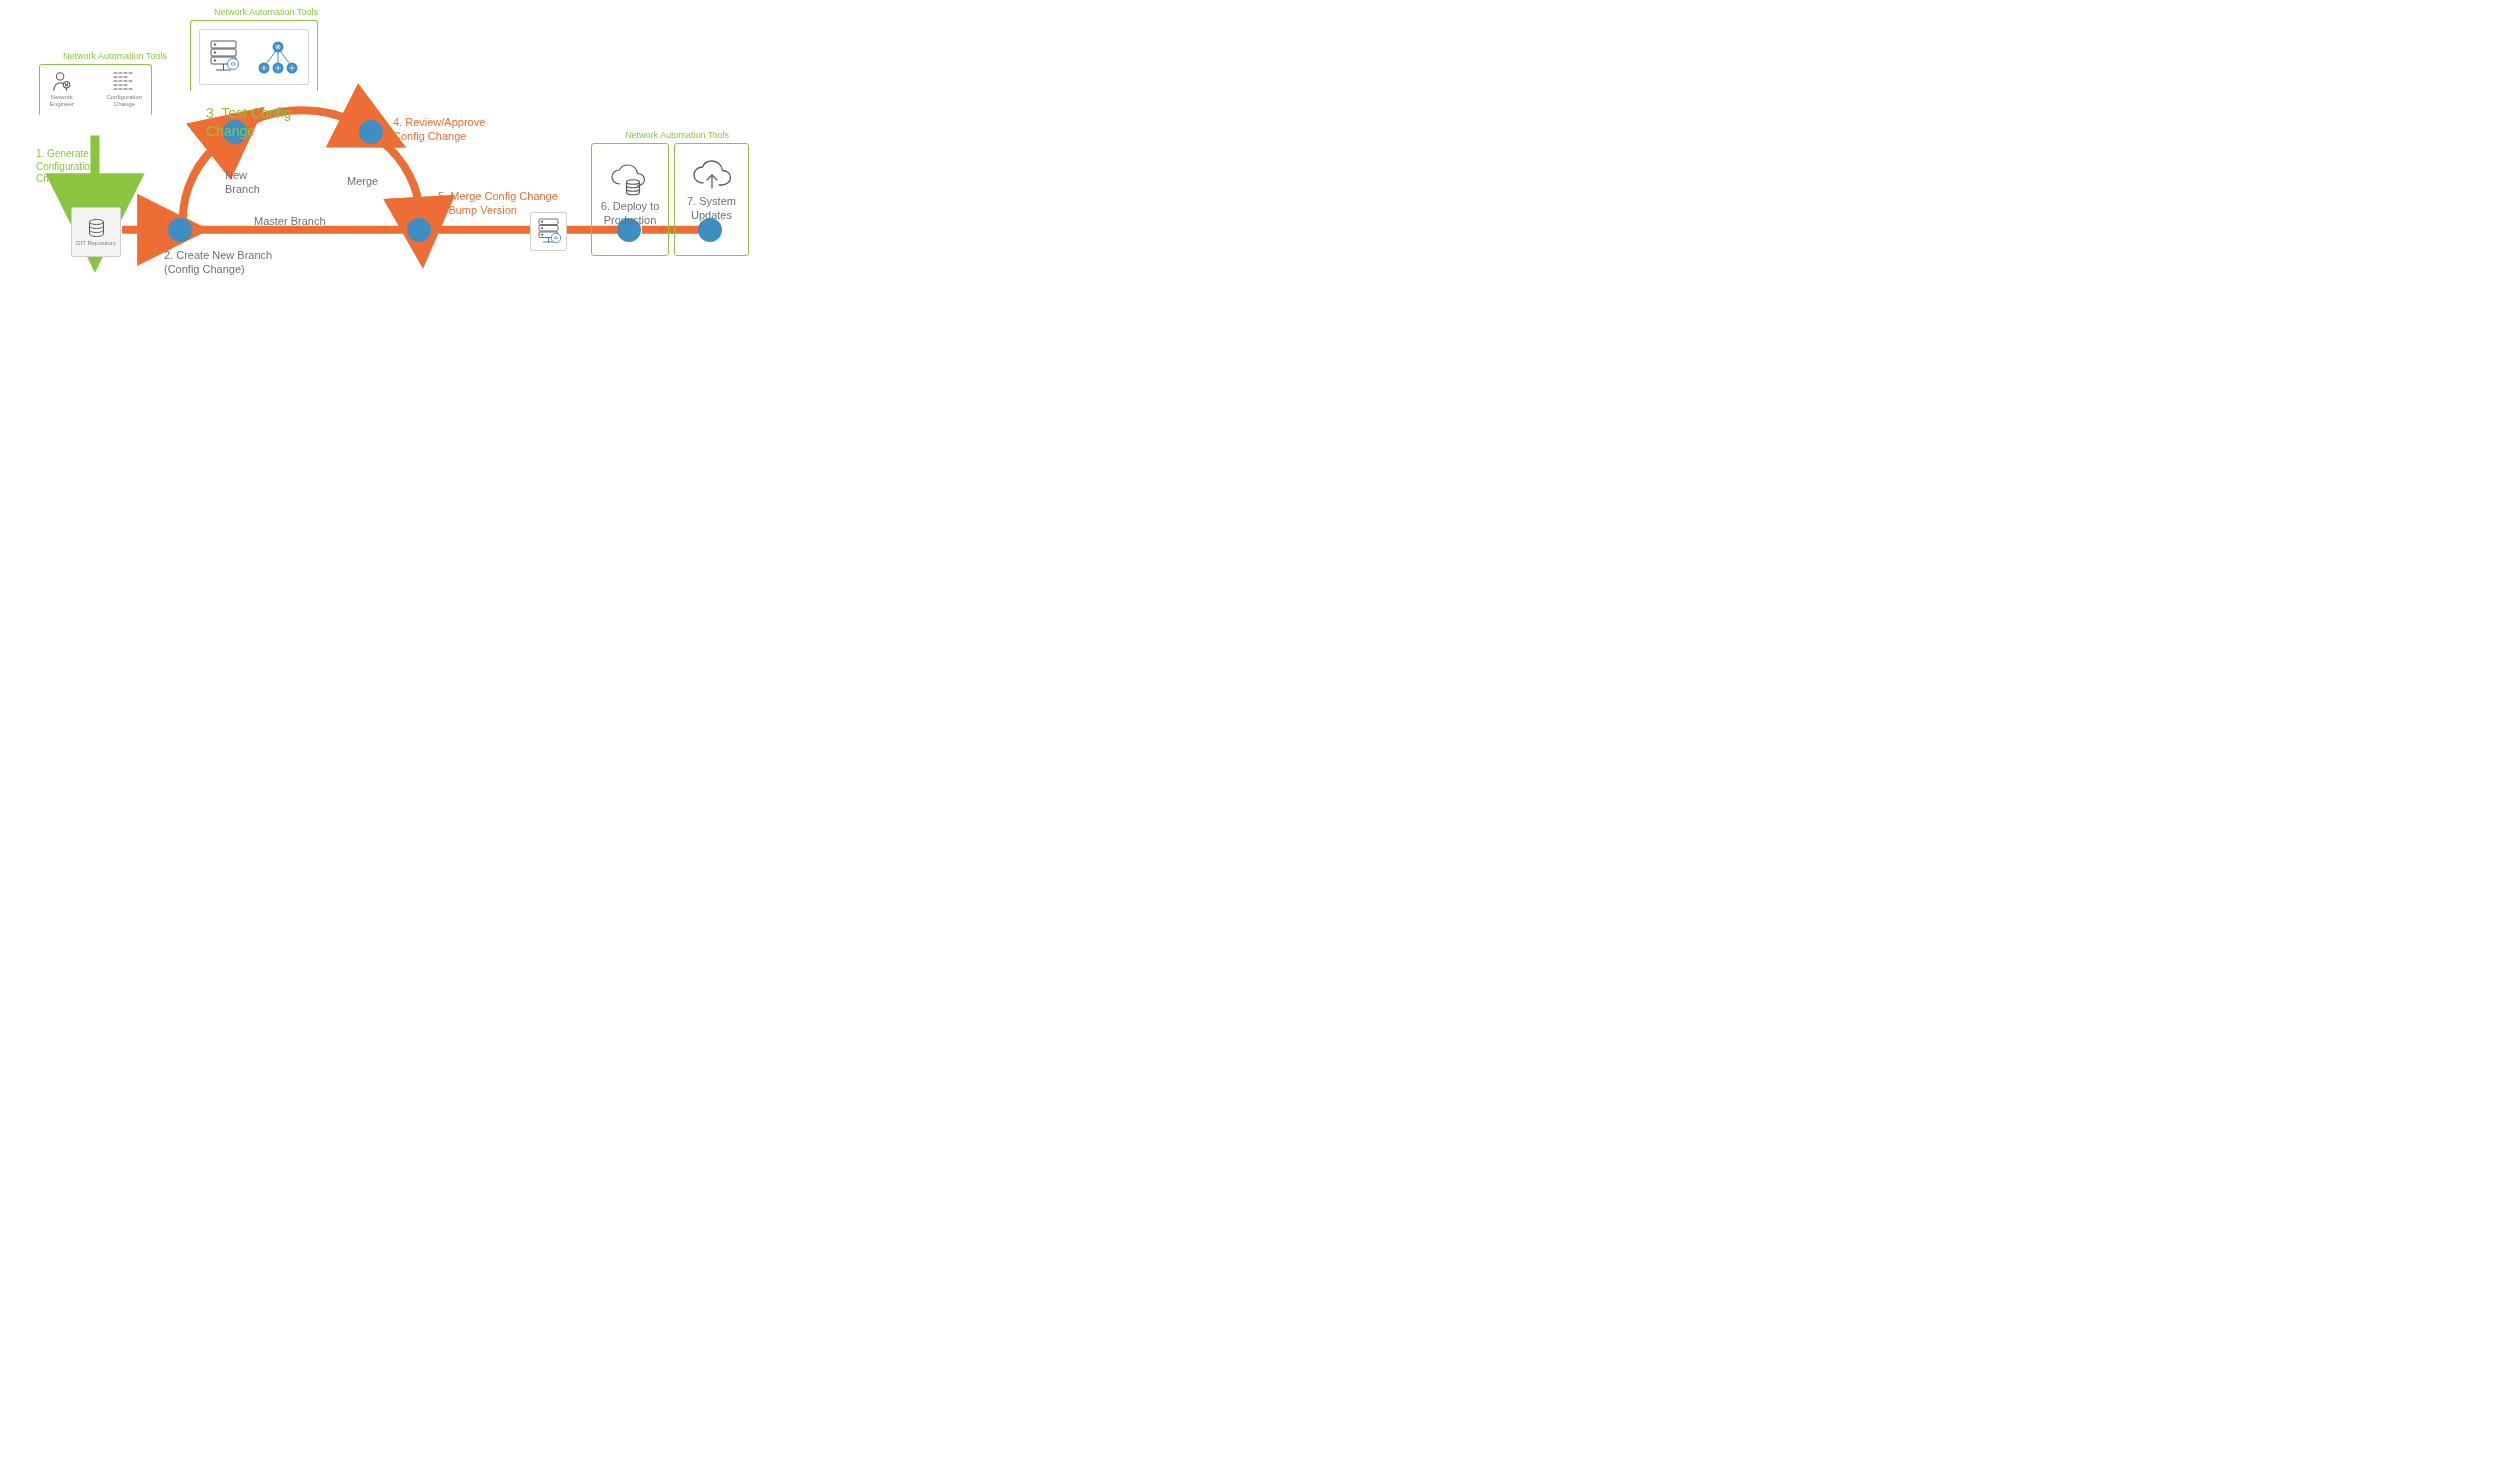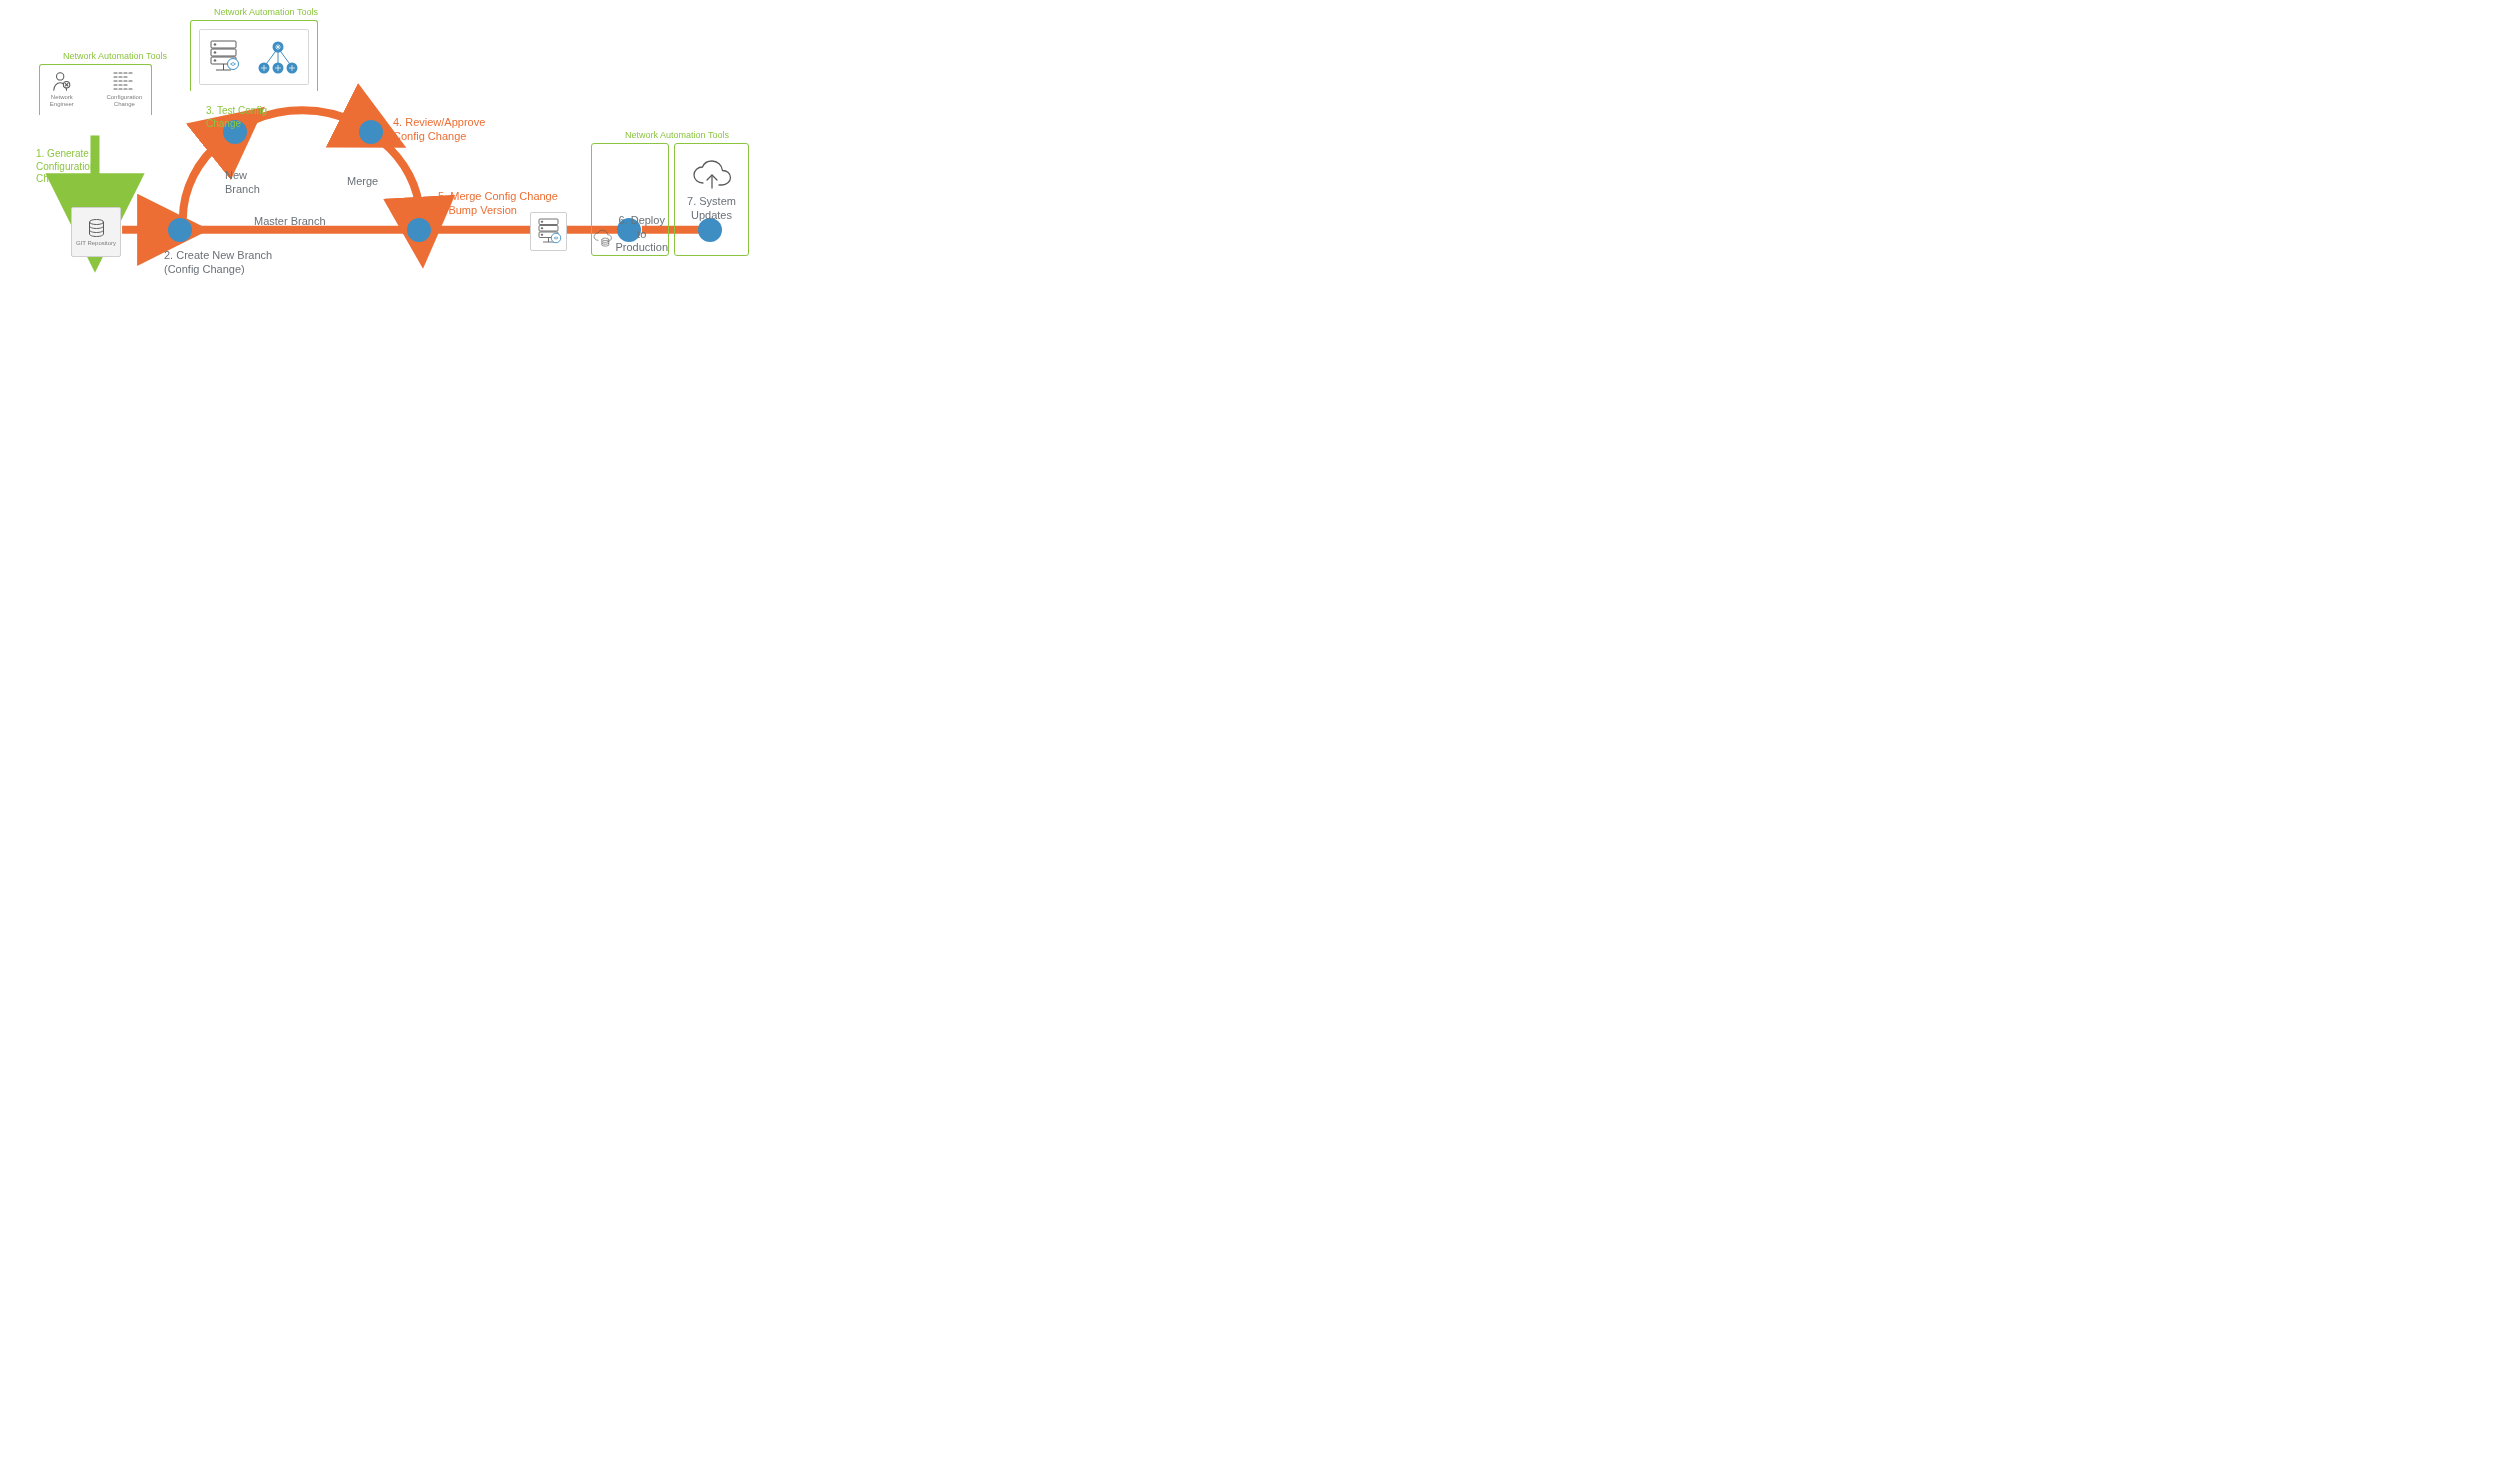--- a/index.html
+++ b/index.html
@@ -236,41 +236,41 @@
       <line x1="27" y1="41" x2="27" y2="50"></line>
       <line x1="16" y1="50" x2="38" y2="50"></line>
       <circle cx="42" cy="42" r="9.5" fill="#fff" stroke="#3e8ec4" stroke-width="1.8"></circle>
       <path d="M38 42l4-2.4 4 2.4-4 2.4z" fill="none" stroke="#3e8ec4" stroke-width="1.4"></path>
     </svg>
   </div>
 
   <div class="abs label label-gray" style="left:164px; top:249px;">2. Create New Branch
 (Config Change)</div>
 
-  <div class="abs label label-green" style="left:182px; top:105px; font-size:10px;">3. Test Config
+  <div class="abs label label-green" style="left:182px; top:105px; font-size:14px;">3. Test Config
 Change</div>
 
   <div class="abs label label-orange" style="left:393px; top:116px;">4. Review/Approve
 Config Change</div>
 
   <div class="abs label label-orange" style="left:438px; top:190px;">5. Merge Config Change
 &amp; Bump Version</div>
 
   <div class="abs label label-gray" style="left:225px; top:169px; text-align:left;">New
 Branch</div>
 
   <div class="abs label label-gray" style="left:347px; top:175px;">Merge</div>
 
   <div class="abs label label-gray" style="left:254px; top:215px;">Master Branch</div>
 
   <div class="abs label label-green" style="left:601px; top:130px; font-size:9px;">Network Automation Tools</div>
 
   <div class="abs tool-box" style="left:591px; top:143px; width:78px; height:113px;
-             display:flex; flex-direction:row; align-items:flex-end;
-             padding-top:7px; box-sizing:border-box;">
+             display:flex; flex-direction:column; align-items:center;
+             padding-top:20px; box-sizing:border-box;">
     <svg width="44" height="33" viewBox="0 0 88 66" fill="none" stroke="#5b5b5b" stroke-width="2.4">
       <path d="M24 40c-9 0-16-6-16-14 0-8 7-14 15-14 3-7 10-10 17-10 10 0 18 7 19 17 8 0 14 5 14 12s-7 13-15 13"></path>
       <ellipse cx="50" cy="36" rx="13" ry="4.5"></ellipse>
       <path d="M37 36v7c0 2.5 5.8 4.5 13 4.5s13-2 13-4.5v-7"></path>
       <path d="M37 43v7c0 2.5 5.8 4.5 13 4.5s13-2 13-4.5v-7"></path>
       <path d="M37 50v7c0 2.5 5.8 4.5 13 4.5s13-2 13-4.5v-7"></path>
     </svg>
     <div class="label label-gray" style="text-align:center; margin-top:3px;">6. Deploy to
 Production</div>
   </div>

